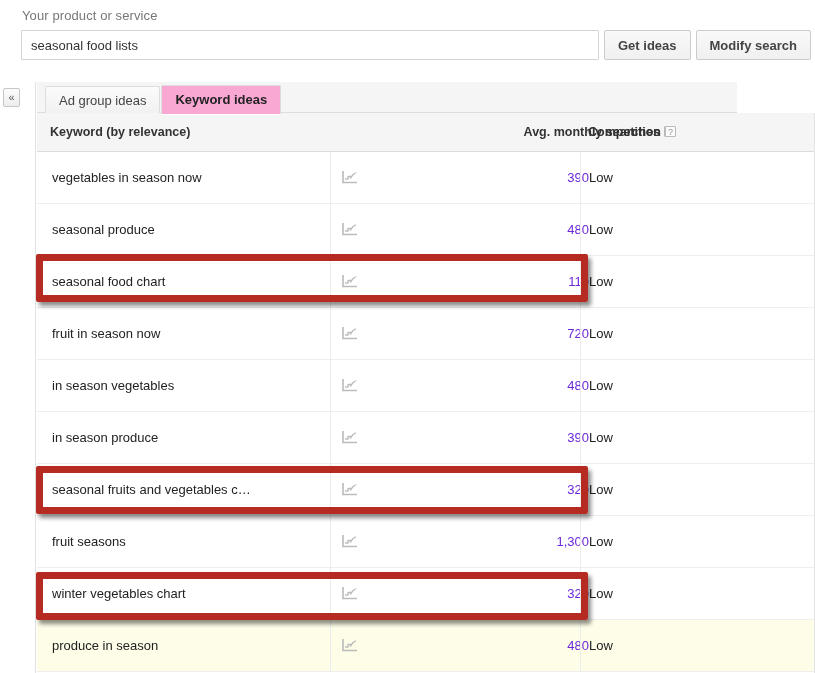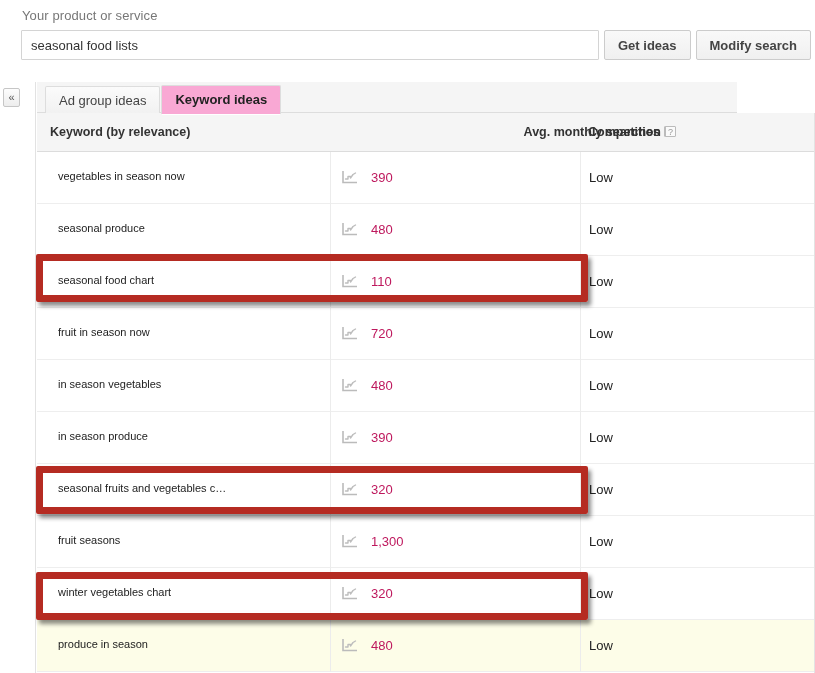--- a/index.html
+++ b/index.html
@@ -186,23 +186,23 @@
   .tbody { position: relative; }
   .row {
     position: relative;
     height: 52px;
     border-bottom: 1px solid #eeeeee;
     background: #ffffff;
   }
   .row.hl { background: #fdfde8; }
   .cell-keyword {
     position: absolute;
-    left: 21px; top: 18px;
+    left: 15px; top: 18px;
     width: 280px;
-    font-size: 11px;
+    font-size: 13px;
     color: #222222;
     white-space: nowrap;
     overflow: hidden;
   }
   .col-div {
     position: absolute;
     left: 293px; top: 0;
     width: 1px; height: 52px;
     background: #ececec;
   }
@@ -213,24 +213,25 @@
     background: #ececec;
   }
   .spark {
     position: absolute;
     left: 305px; top: 18px;
     width: 16px; height: 14px;
     cursor: pointer;
   }
   .cell-searches {
     position: absolute;
-    left: 334px; top: 18px;
+    left: 348px; top: 18px;
     width: 204px;
-    font-size: 13px;
-    color: #be185d;
+    text-align: right;
+    font-size: 13px;
+    color: #6d28d9;
   }
   .cell-competition {
     position: absolute;
     left: 552px; top: 18px;
     font-size: 13px;
     color: #222222;
   }
 
   
   .redbox {

